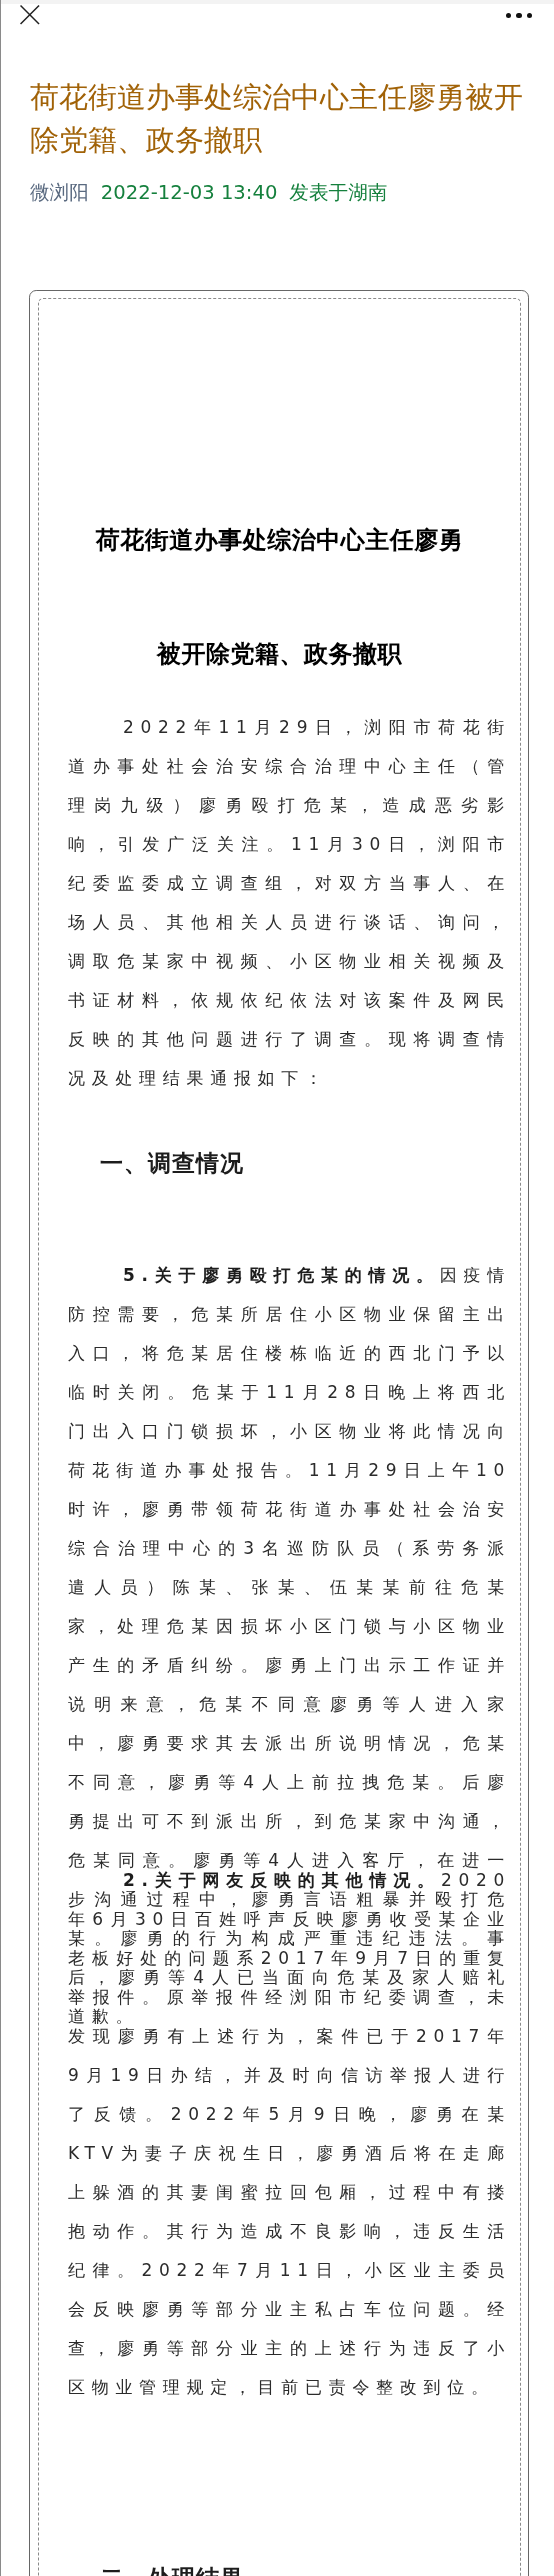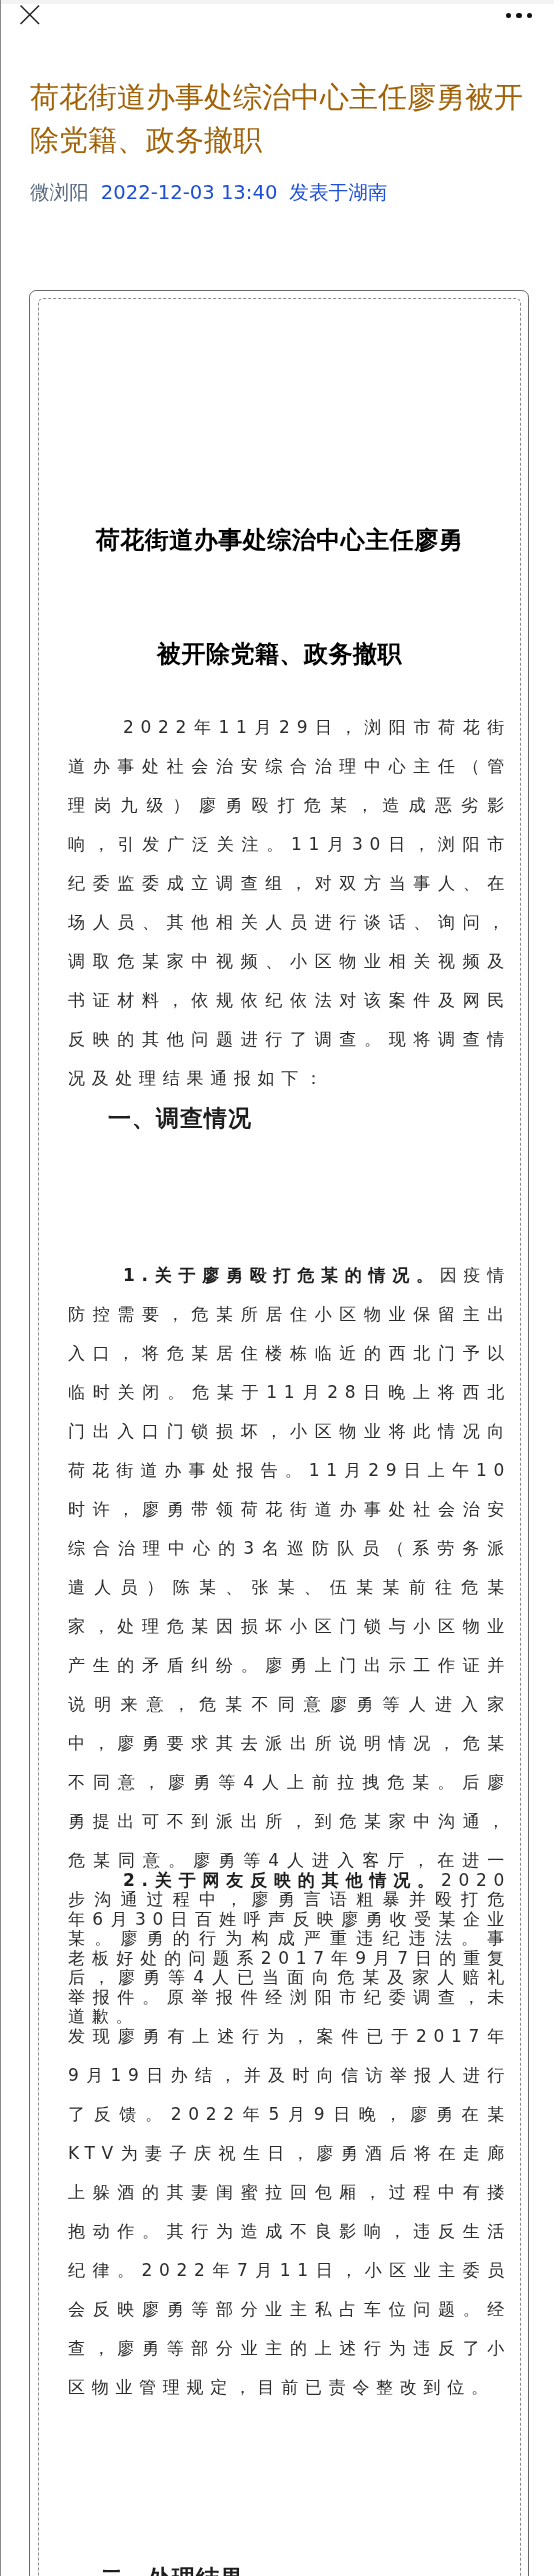--- a/index.html
+++ b/index.html
@@ -31,21 +31,21 @@
   .article-title {
     position: absolute; left: 29px; top: 76px; width: 505px;
     font-size: 29px; line-height: 43px; color: #a16207; font-weight: normal;
   }
   .meta {
     position: absolute; left: 29px; top: 180px; height: 26px;
     font-size: 19.6px; line-height: 26px; white-space: nowrap;
     display: flex; gap: 12px;
   }
   .meta .source { color: #5a6a80; }
-  .meta .time, .meta .loc { color: #1d4ed8; }
+  .meta .time, .meta .loc { color: #15803d; }
 
   .outer-box {
     position: absolute; left: 28px; top: 290px; width: 500px; height: 3109px;
     border: 1px solid #666; border-radius: 7.2px; background: #fff;
   }
   .inner-box {
     position: absolute; left: 37px; top: 298px; width: 483px; height: 3092px;
     border: 1px dashed #8a8a8a; border-radius: 5.2px;
   }
   .doc-title {
@@ -91,24 +91,24 @@
 </div>
 
 <div class="outer-box"></div>
 <div class="inner-box"></div>
 
 <div class="doc-title" style="top:524px;">荷花街道办事处综治中心主任廖勇</div>
 <div class="doc-title" style="top:620px;margin-top:18px;">被开除党籍、政务撤职</div>
 
 <div class="body-text para" style="top:708px;">2022年11月29日，浏阳市荷花街道办事处社会治安综合治理中心主任（管理岗九级）廖勇殴打危某，造成恶劣影响，引发广泛关注。11月30日，浏阳市纪委监委成立调查组，对双方当事人、在场人员、其他相关人员进行谈话、询问，调取危某家中视频、小区物业相关视频及书证材料，依规依纪依法对该案件及网民反映的其他问题进行了调查。现将调查情况及处理结果通报如下：</div>
 
-<div class="heading" style="top:1103px;margin-left:8px;">一、调查情况</div>
+<div class="heading" style="top:1148px;">一、调查情况</div>
 
 <div class="body-text para" style="top:1256px;">
-  <span class="lead">1.关于廖勇殴打危某的情况。</span><span>因疫情防控需要，危某所居住小区物业保留主出入口，将危某居住楼栋临近的西北门予以临时关闭。危某于11月28日晚上将西北门出入口门锁损坏，小区物业将此情况向荷花街道办事处报告。11月29日上午10时许，廖勇带领荷花街道办事处社会治安综合治理中心的3名巡防队员（系劳务派遣人员）陈某、张某、伍某某前往危某家，处理危某因损坏小区门锁与小区物业产生的矛盾纠纷。廖勇上门出示工作证并说明来意，危某不同意廖勇等人进入家中，廖勇要求其去派出所说明情况，危某不同意，廖勇等4人上前拉拽危某。后廖勇提出可不到派出所，到危某家中沟通，危某同意。廖勇等4人进入客厅，在进一步沟通过程中，廖勇言语粗暴并殴打危某。廖勇的行为构成严重违纪违法。事后，廖勇等4人已当面向危某及家人赔礼道歉。</span>
+  <span class="lead">5.关于廖勇殴打危某的情况。</span><span>因疫情防控需要，危某所居住小区物业保留主出入口，将危某居住楼栋临近的西北门予以临时关闭。危某于11月28日晚上将西北门出入口门锁损坏，小区物业将此情况向荷花街道办事处报告。11月29日上午10时许，廖勇带领荷花街道办事处社会治安综合治理中心的3名巡防队员（系劳务派遣人员）陈某、张某、伍某某前往危某家，处理危某因损坏小区门锁与小区物业产生的矛盾纠纷。廖勇上门出示工作证并说明来意，危某不同意廖勇等人进入家中，廖勇要求其去派出所说明情况，危某不同意，廖勇等4人上前拉拽危某。后廖勇提出可不到派出所，到危某家中沟通，危某同意。廖勇等4人进入客厅，在进一步沟通过程中，廖勇言语粗暴并殴打危某。廖勇的行为构成严重违纪违法。事后，廖勇等4人已当面向危某及家人赔礼道歉。</span>
 </div>
 
 <div class="body-text para" style="top:1861px;">
   <span class="lead">2.关于网友反映的其他情况。</span><span>2020年6月30日百姓呼声反映廖勇收受某企业老板好处的问题系2017年9月7日的重复举报件。原举报件经浏阳市纪委调查，未发现廖勇有上述行为，案件已于2017年9月19日办结，并及时向信访举报人进行了反馈。2022年5月9日晚，廖勇在某KTV为妻子庆祝生日，廖勇酒后将在走廊上躲酒的其妻闺蜜拉回包厢，过程中有搂抱动作。其行为造成不良影响，违反生活纪律。2022年7月11日，小区业主委员会反映廖勇等部分业主私占车位问题。经查，廖勇等部分业主的上述行为违反了小区物业管理规定，目前已责令整改到位。</span>
 </div>
 
 <div class="heading" style="top:2563px;">二、处理结果</div>
 
 
 </body></html>

